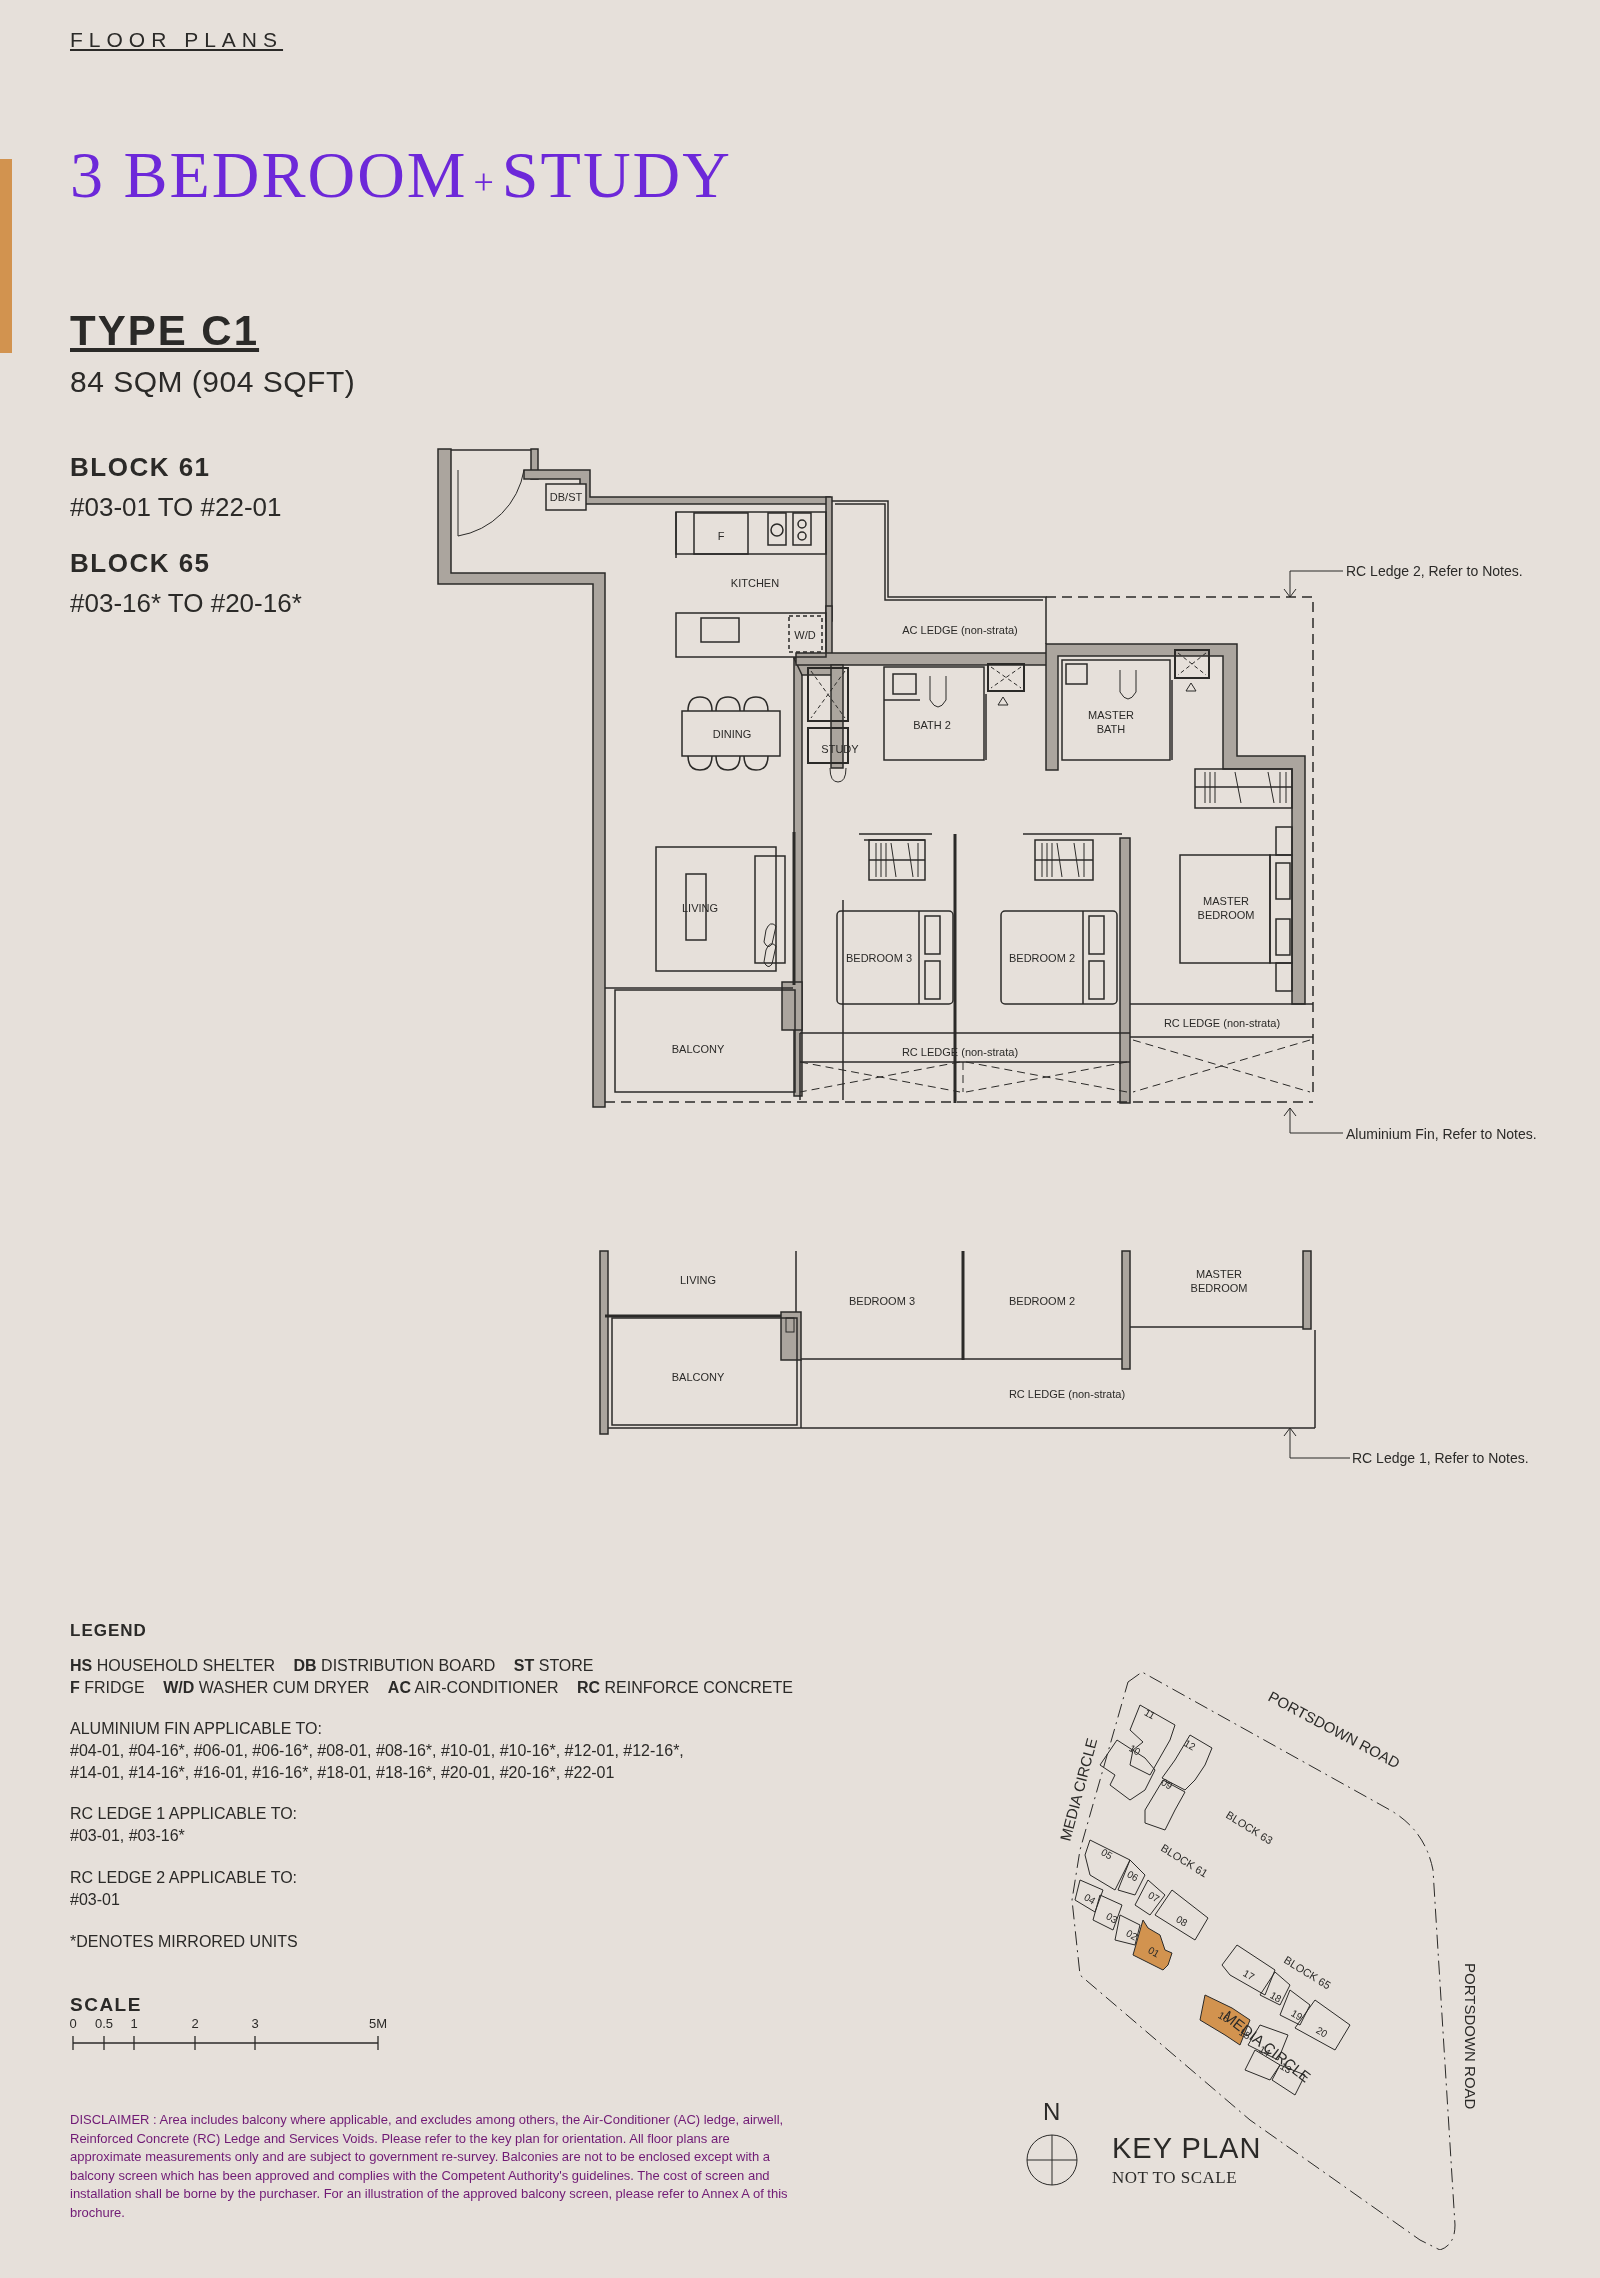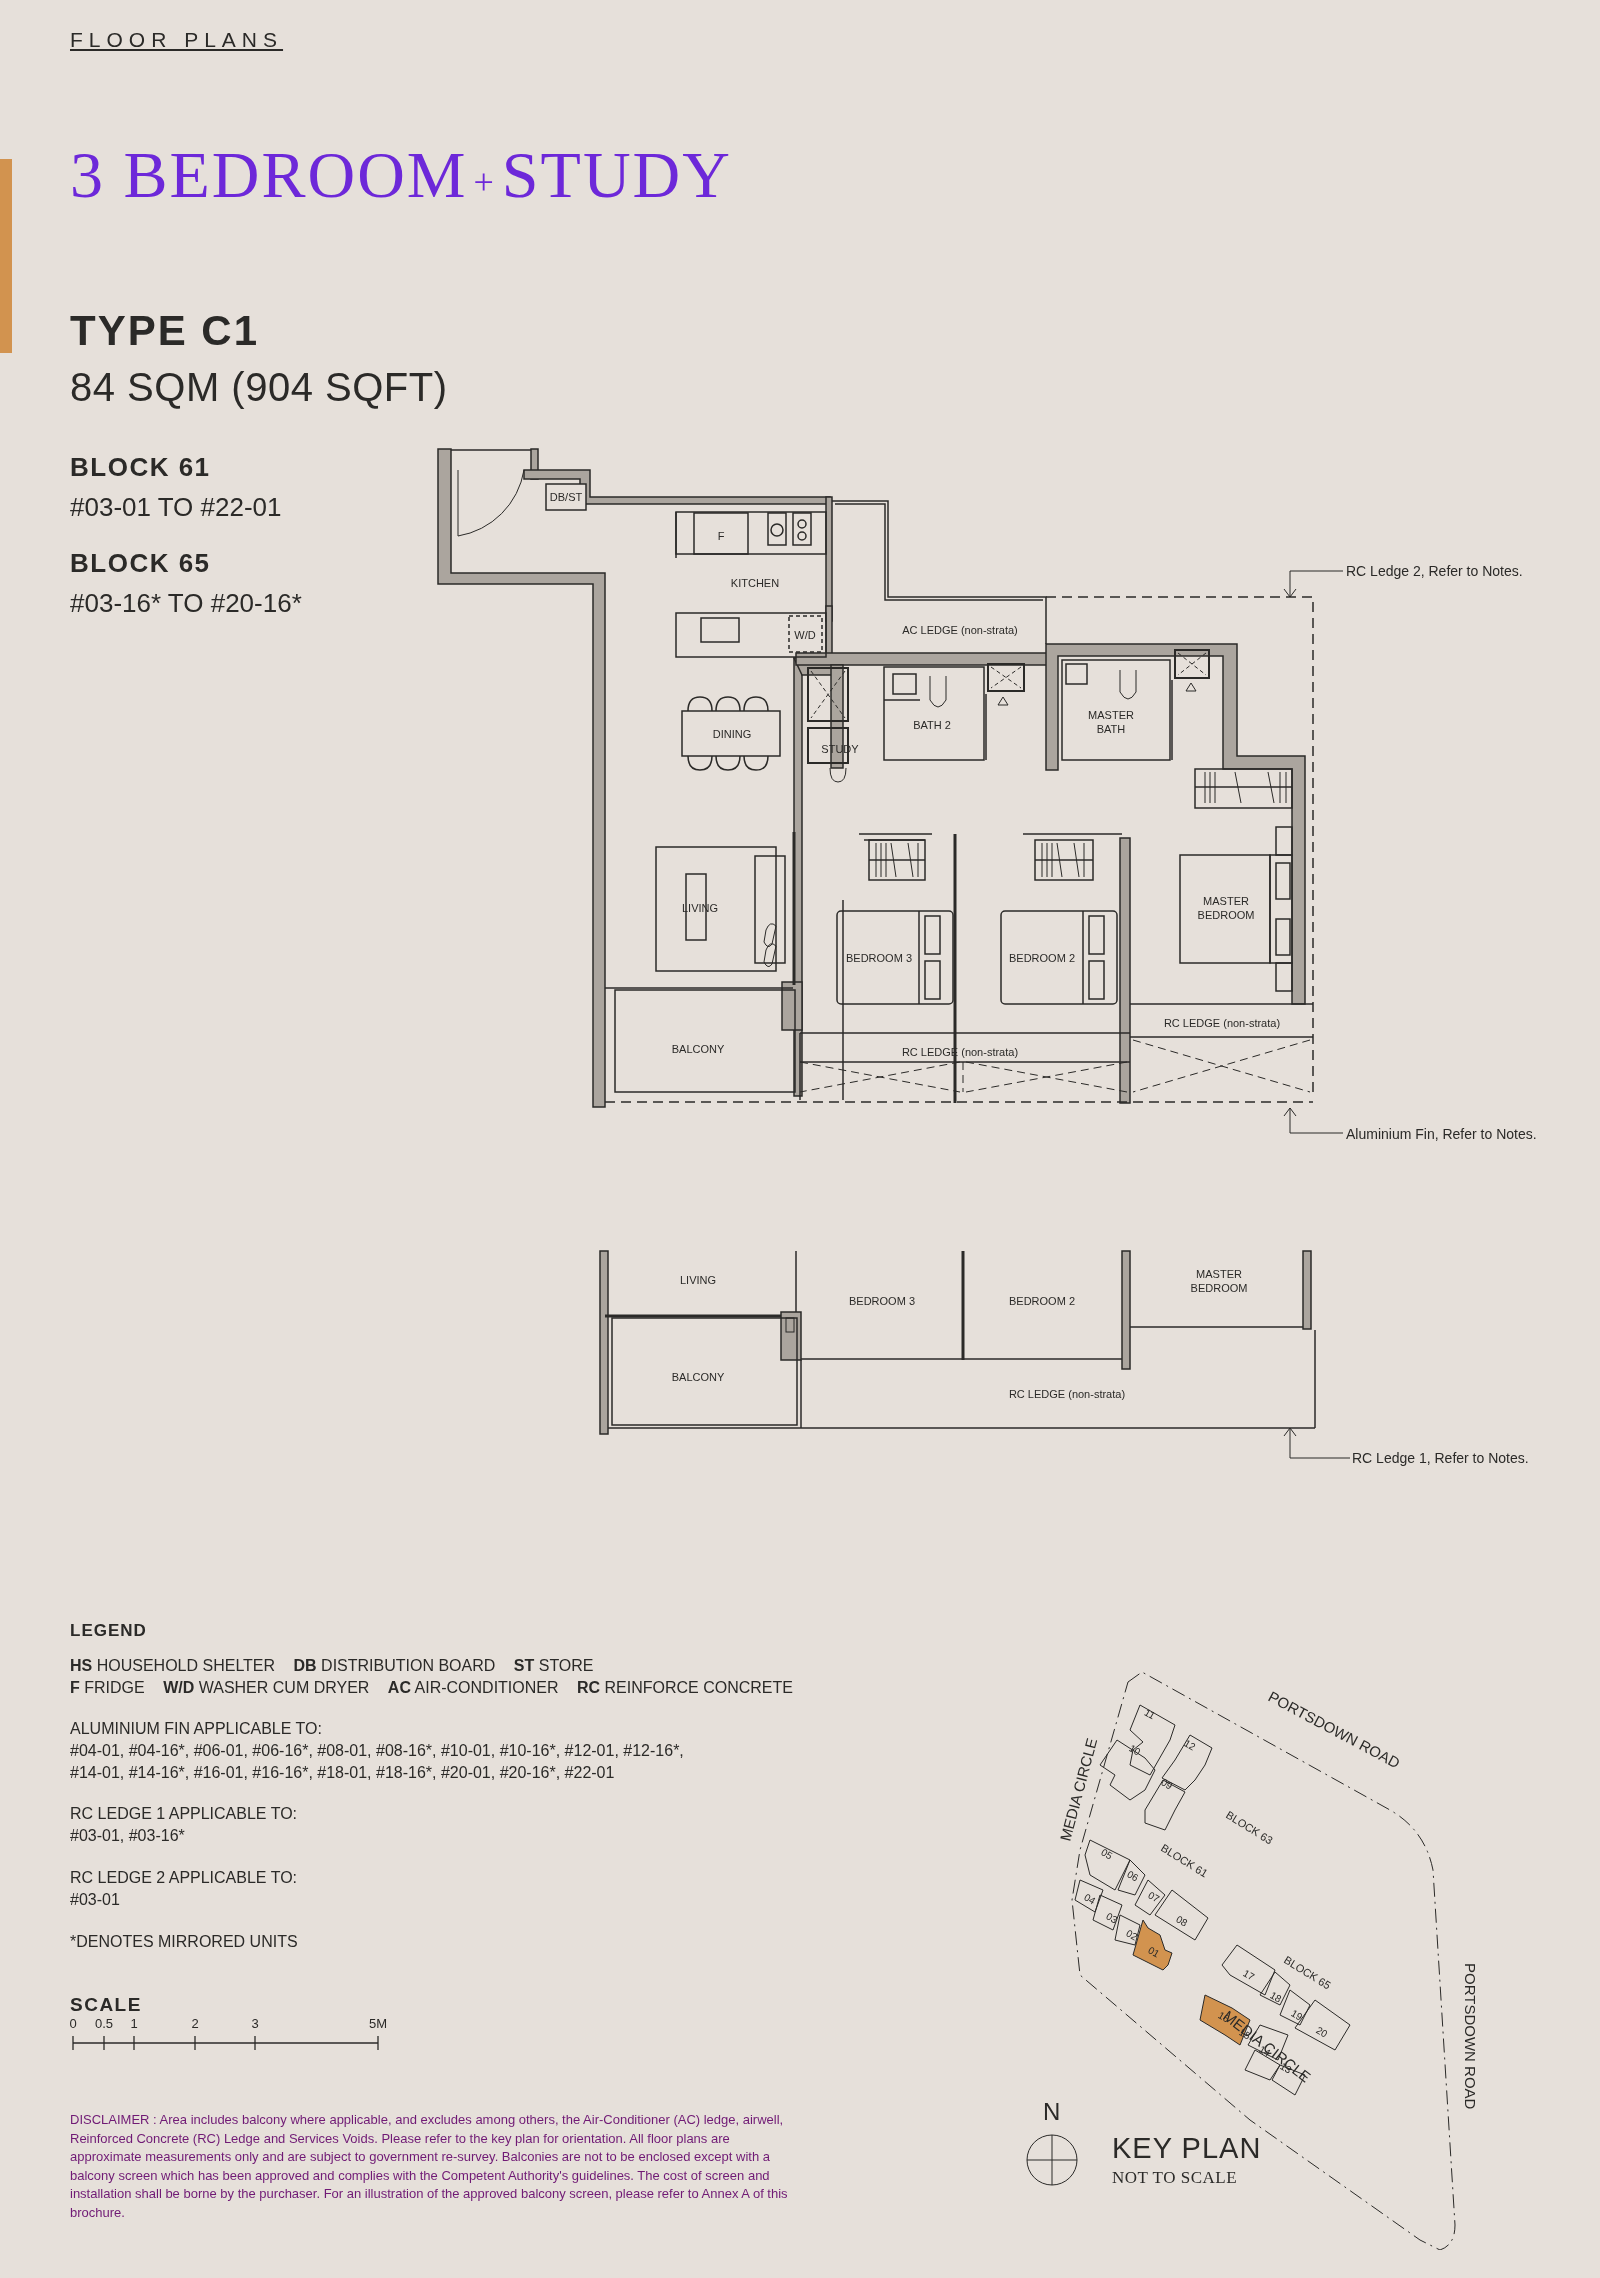--- a/index.html
+++ b/index.html
@@ -3,22 +3,22 @@
 <meta charset="utf-8">
 <style>
   * { box-sizing: border-box; margin: 0; padding: 0; }
   html, body { width: 1600px; height: 2278px; background: #e6e0da; overflow: hidden; }
   body { position: relative; font-family: "Liberation Sans", sans-serif; color: #2b2a28; }
   .abs { position: absolute; }
   .accent-bar { left: 0; top: 159px; width: 12px; height: 194px; }
   .eyebrow { left: 70px; top: 28px; font-size: 21px; letter-spacing: 6px; color: #2b2a28; text-decoration: underline; }
   .title { left: 70px; top: 142px; font-family: "Liberation Serif", "DejaVu Serif", serif; font-size: 66px; letter-spacing: 2px; color: #6d28d9; line-height: 1; }
   .title .plus { font-size: 36px; vertical-align: middle; margin: 0 6px; }
-  .type { left: 70px; top: 307px; font-size: 42px; font-weight: bold; letter-spacing: 2px; }
-  .area { left: 70px; top: 365px; font-size: 40px; letter-spacing: 0.5px; text-align: right; }
+  .type { left: 70px; top: 307px; font-size: 42px; font-weight: bold; letter-spacing: 2px; text-decoration: underline; }
+  .area { left: 70px; top: 365px; font-size: 30px; letter-spacing: 0.5px; text-align: right; }
   .block-h { font-size: 26px; font-weight: bold; letter-spacing: 1.5px; }
   .block-v { font-size: 26px; margin-top: 9px; }
   .b61 { left: 70px; top: 452px; }
   .b65 { left: 70px; top: 548px; }
   .plan-wrap { left: 0; top: 0; width: 1600px; height: 1500px; }
   .legend-title { left: 70px; top: 1621px; font-size: 17px; font-weight: bold; letter-spacing: 1px; }
   .legend-rows { left: 70px; top: 1655px; font-size: 16px; line-height: 22px; }
   .legend-rows b { font-weight: bold; }
   .legend-rows .item { margin-right: 14px; }
   .tx { font-size: 16px; line-height: 22px; }

